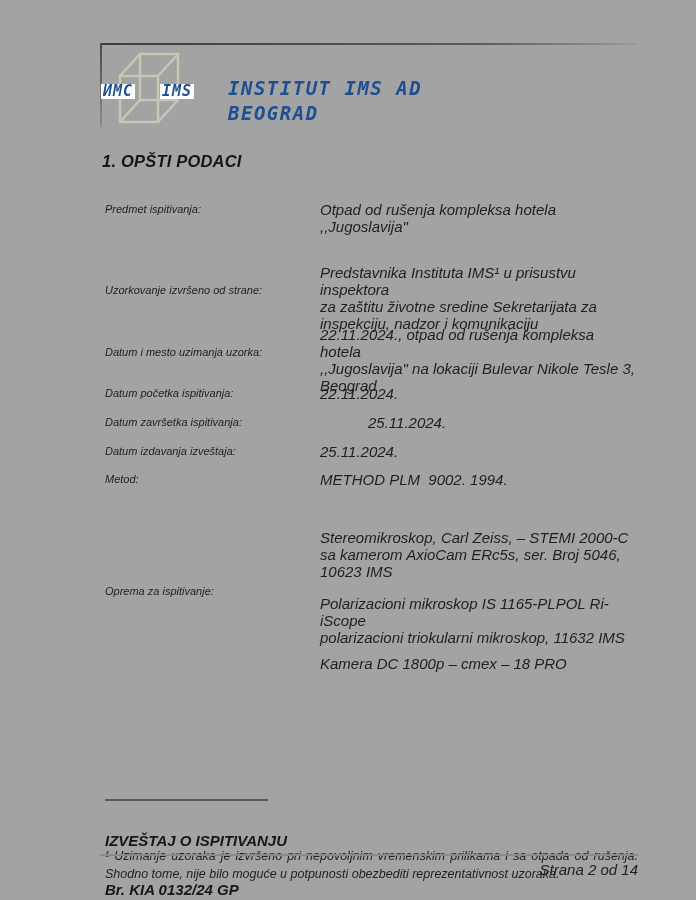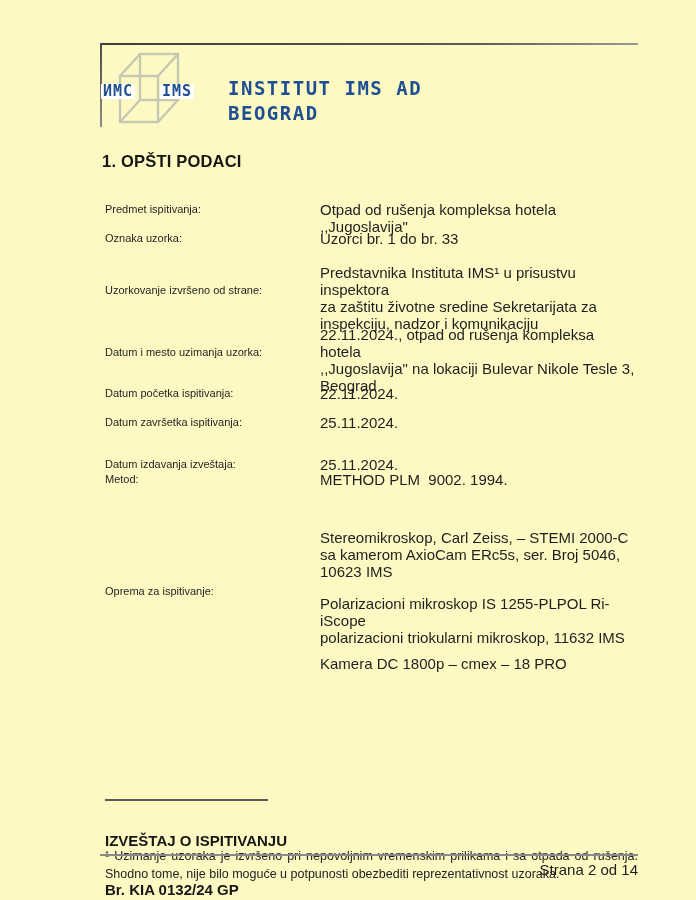--- a/index.html
+++ b/index.html
@@ -1,21 +1,21 @@
 <!DOCTYPE html>
 <html><head>
 <meta charset="utf-8">
 <style>
   html,body{margin:0;padding:0;}
   body{
     width:696px;height:900px;background:#ffffff;overflow:hidden;position:relative;
     font-family:"Liberation Sans",sans-serif;color:#1e1e1e;
     -webkit-font-smoothing:antialiased;
   }
-  .page{position:absolute;inset:0;background:#fef9c3;}
+  .page{position:absolute;inset:0;background:#a3a3a3;font-style:italic;}
 
   
   .rule-top{position:absolute;left:100px;top:43px;width:538px;height:2px;
     background:linear-gradient(to right,#3d3d3d 0%,#5a5a5a 70%,#9a9a9a 100%);}
   .rule-left{position:absolute;left:100px;top:43px;width:2px;height:84px;
     background:linear-gradient(to bottom,#4a4a4a,#8d8d8d);}
 
   
   .logo-cube{position:absolute;left:116px;top:50px;}
   .logo-word{position:absolute;font-family:"DejaVu Sans Mono",monospace;font-weight:bold;
@@ -31,21 +31,21 @@
   .section-title{position:absolute;left:102px;top:152px;font-size:16.5px;font-weight:bold;
     letter-spacing:.2px;color:#161616;}
 
   
   .row{position:absolute;left:105px;width:533px;display:grid;grid-template-columns:215px 1fr;}
   .flabel{font-size:11px;line-height:17px;color:#1f1f1f;}
   .fvalue{font-size:15px;line-height:17px;color:#1f1f1f;white-space:pre-line;}
   .r0{top:201px;} .r1{top:230px;}
   .r2{top:264px;} .r2 .flabel{padding-top:18px;}
   .r3{top:326px;} .r3 .flabel{padding-top:18px;}
-  .r4{top:385px;} .r5{top:414px;} .r6{top:456px;} .r7{top:471px;}
+  .r4{top:385px;} .r5{top:414px;gap:48px;} .r6{top:443px;} .r7{top:471px;}
   .r8{top:529px;} .r8 .flabel{padding-top:54px;}
   .equip-item{white-space:pre-line;}
   .equip-item + .equip-item{margin-top:15px;}
   .equip-item:nth-child(3){margin-top:9px;}
 
   
   .footnote-rule{position:absolute;left:105px;top:799px;width:163px;height:2px;background:#5a5a5a;}
   .footnote{position:absolute;left:105px;top:848px;width:533px;font-size:12.5px;line-height:17.5px;
     text-align:justify;color:#222;}
 
@@ -79,24 +79,20 @@
   <span class="logo-word logo-lat">IMS</span>
   <div class="inst inst1">INSTITUT IMS AD</div>
   <div class="inst inst2">BEOGRAD</div>
 
   <div class="section-title">1. OPŠTI PODACI</div>
 
   <div class="row r0">
     <div class="flabel">Predmet ispitivanja:</div>
     <div class="fvalue">Otpad od rušenja kompleksa hotela ,,Jugoslavija"</div>
   </div>
-  <div class="row r1">
-    <div class="flabel">Oznaka uzorka:</div>
-    <div class="fvalue">Uzorci br. 1 do br. 33</div>
-  </div>
   <div class="row r2">
     <div class="flabel">Uzorkovanje izvršeno od strane:</div>
     <div class="fvalue">Predstavnika Instituta IMS¹ u prisustvu inspektora
 za zaštitu životne sredine Sekretarijata za
 inspekciju, nadzor i komunikaciju</div>
   </div>
   <div class="row r3">
     <div class="flabel">Datum i mesto uzimanja uzorka:</div>
     <div class="fvalue">22.11.2024., otpad od rušenja kompleksa hotela
 ,,Jugoslavija" na lokaciji Bulevar Nikole Tesle 3,
@@ -118,21 +114,21 @@
     <div class="flabel">Metod:</div>
     <div class="fvalue">METHOD PLM &nbsp;9002. 1994.</div>
   </div>
 
   <div class="row r8">
     <div class="flabel">Oprema za ispitivanje:</div>
     <div>
       <div class="fvalue equip-item">Stereomikroskop, Carl Zeiss, – STEMI 2000-C
 sa kamerom AxioCam ERc5s, ser. Broj 5046,
 10623 IMS</div>
-      <div class="fvalue equip-item">Polarizacioni mikroskop IS 1255-PLPOL Ri-iScope
+      <div class="fvalue equip-item">Polarizacioni mikroskop IS 1165-PLPOL Ri-iScope
 polarizacioni triokularni mikroskop, 11632 IMS</div>
       <div class="fvalue equip-item">Kamera DC 1800p – cmex – 18 PRO</div>
     </div>
   </div>
 
   <div class="footnote-rule"></div>
   <div class="footnote">¹ Uzimanje uzoraka je izvršeno pri nepovoljnim vremenskim prilikama i sa otpada od rušenja. Shodno tome, nije bilo moguće u potpunosti obezbediti reprezentativnost uzoraka.</div>
 
   <div class="footer-rule"></div>
   <div class="footer-title">IZVEŠTAJ O ISPITIVANJU</div>

